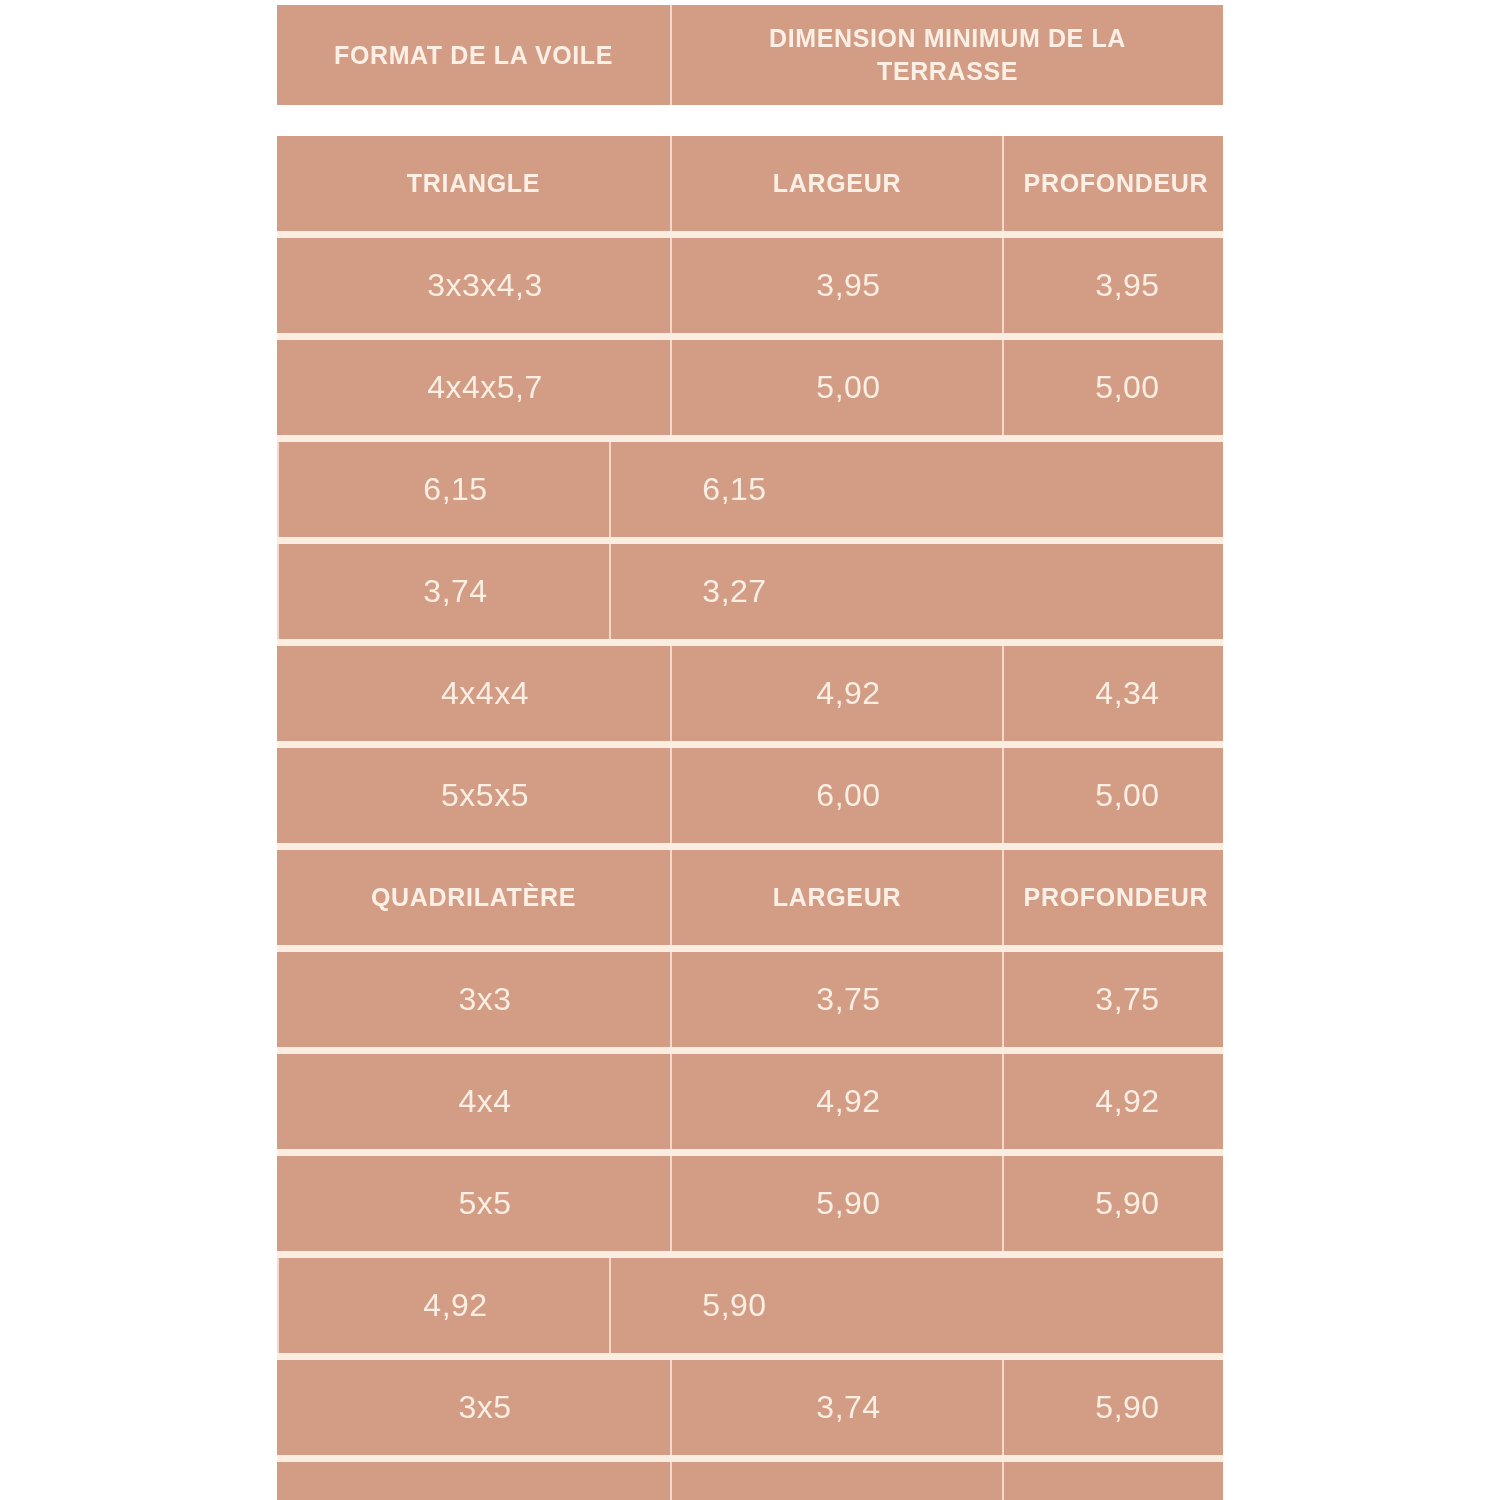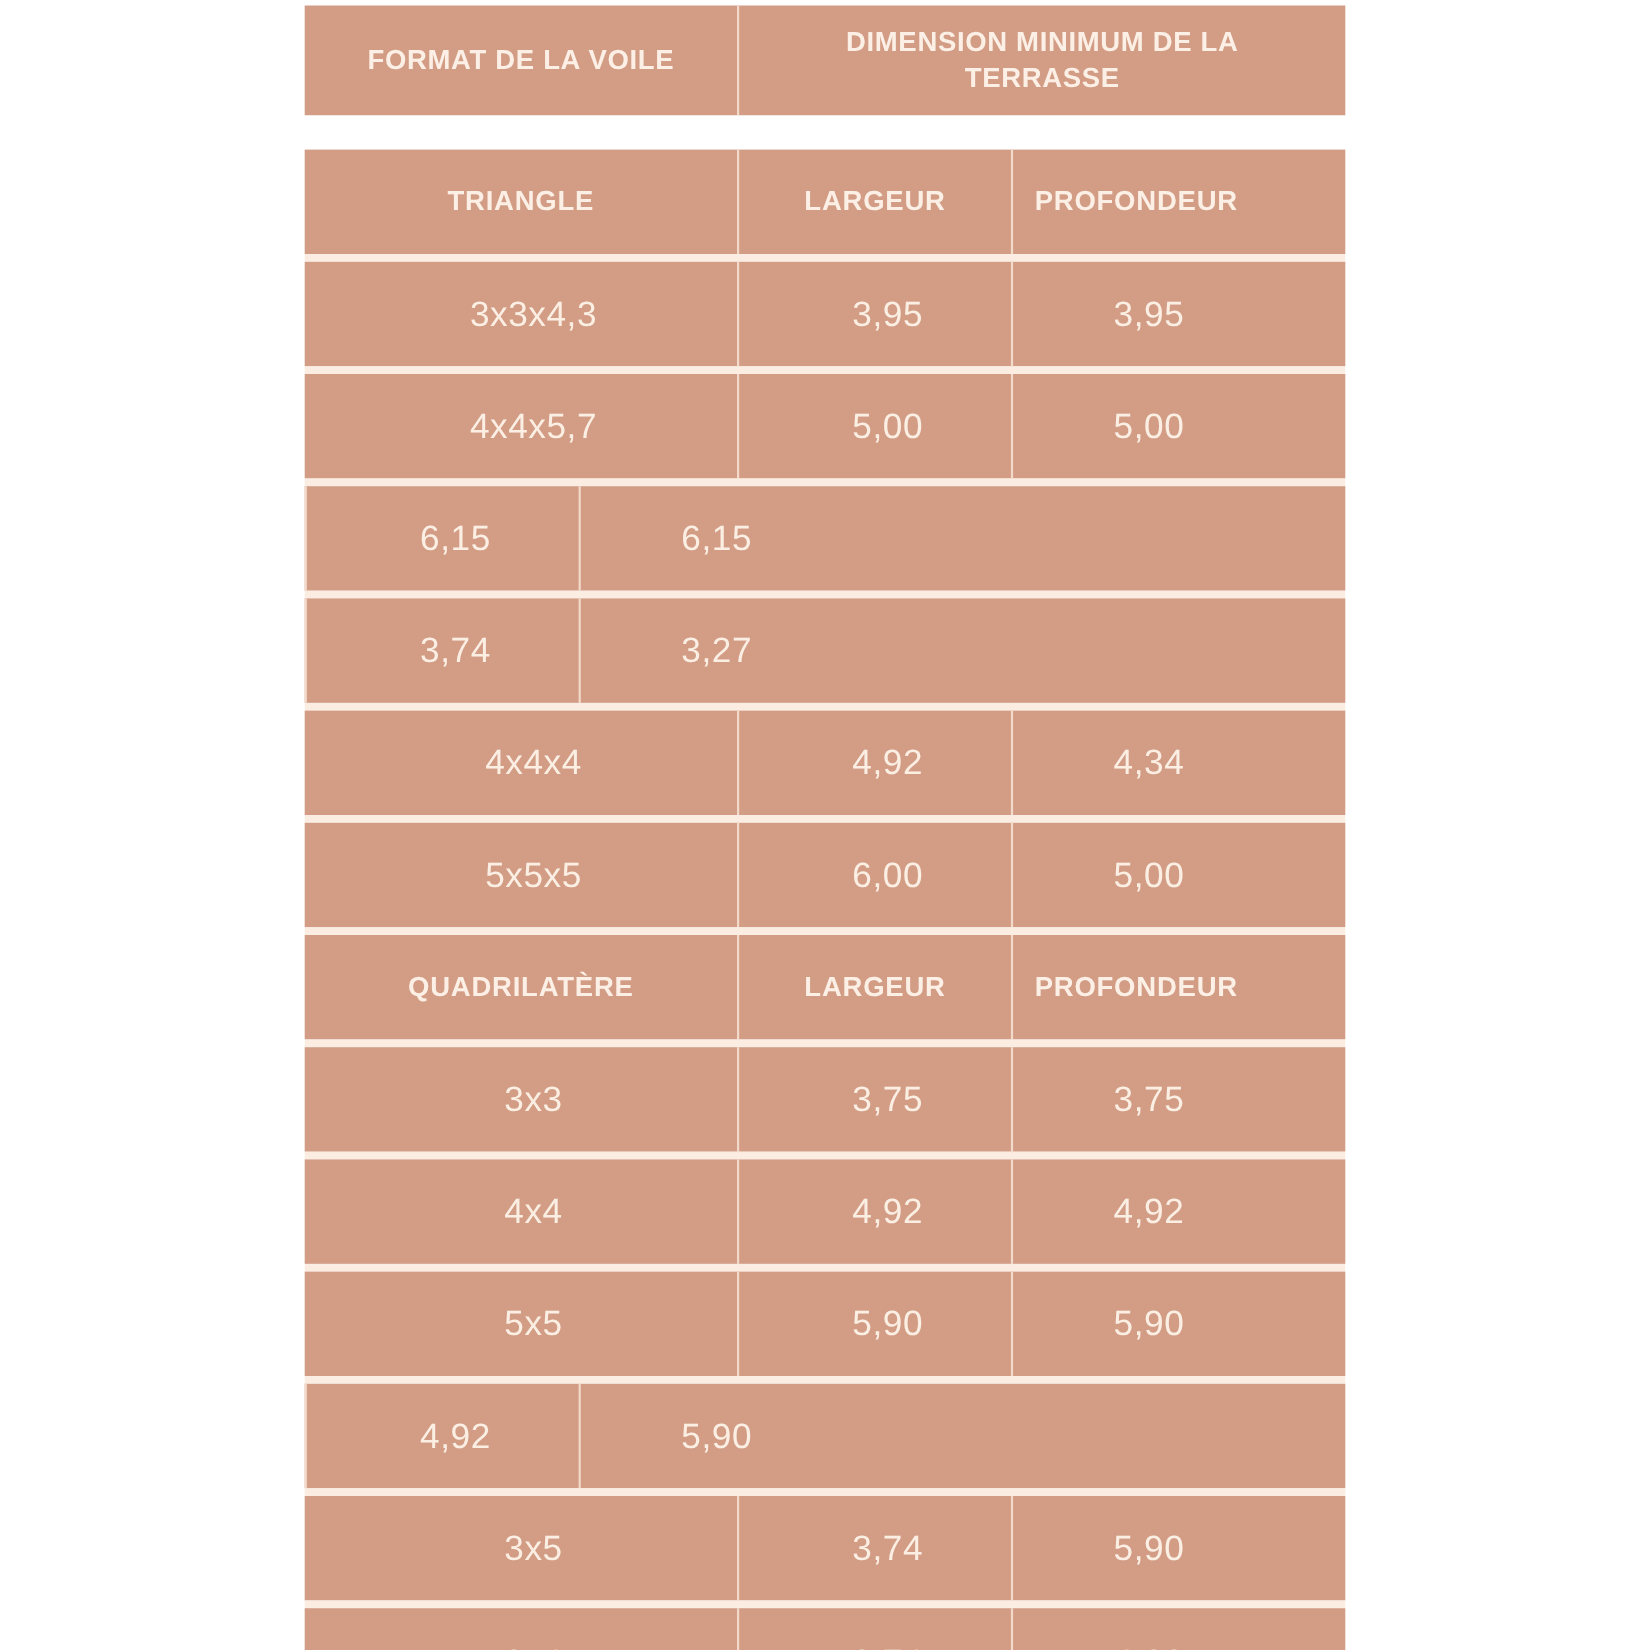--- a/index.html
+++ b/index.html
@@ -59,21 +59,21 @@
 
   
   .col {
     display: flex;
     align-items: center;
     justify-content: center;
     box-sizing: border-box;
     text-align: center;
   }
   .col-format { width: 393px; flex: none; }
-  .col-larg   { width: 249px; flex: none; text-align: center; }
+  .col-larg   { width: 332px; flex: none; text-align: center; }
   .col-prof   { width: 226px; flex: none; }
   .col-span2  { width: 553px; flex: none; }
 
   
   .vdiv-l { border-left: 2px solid #F3D9C9; }
 
   
   .super-head {
     height: 100px;
     flex: none;

